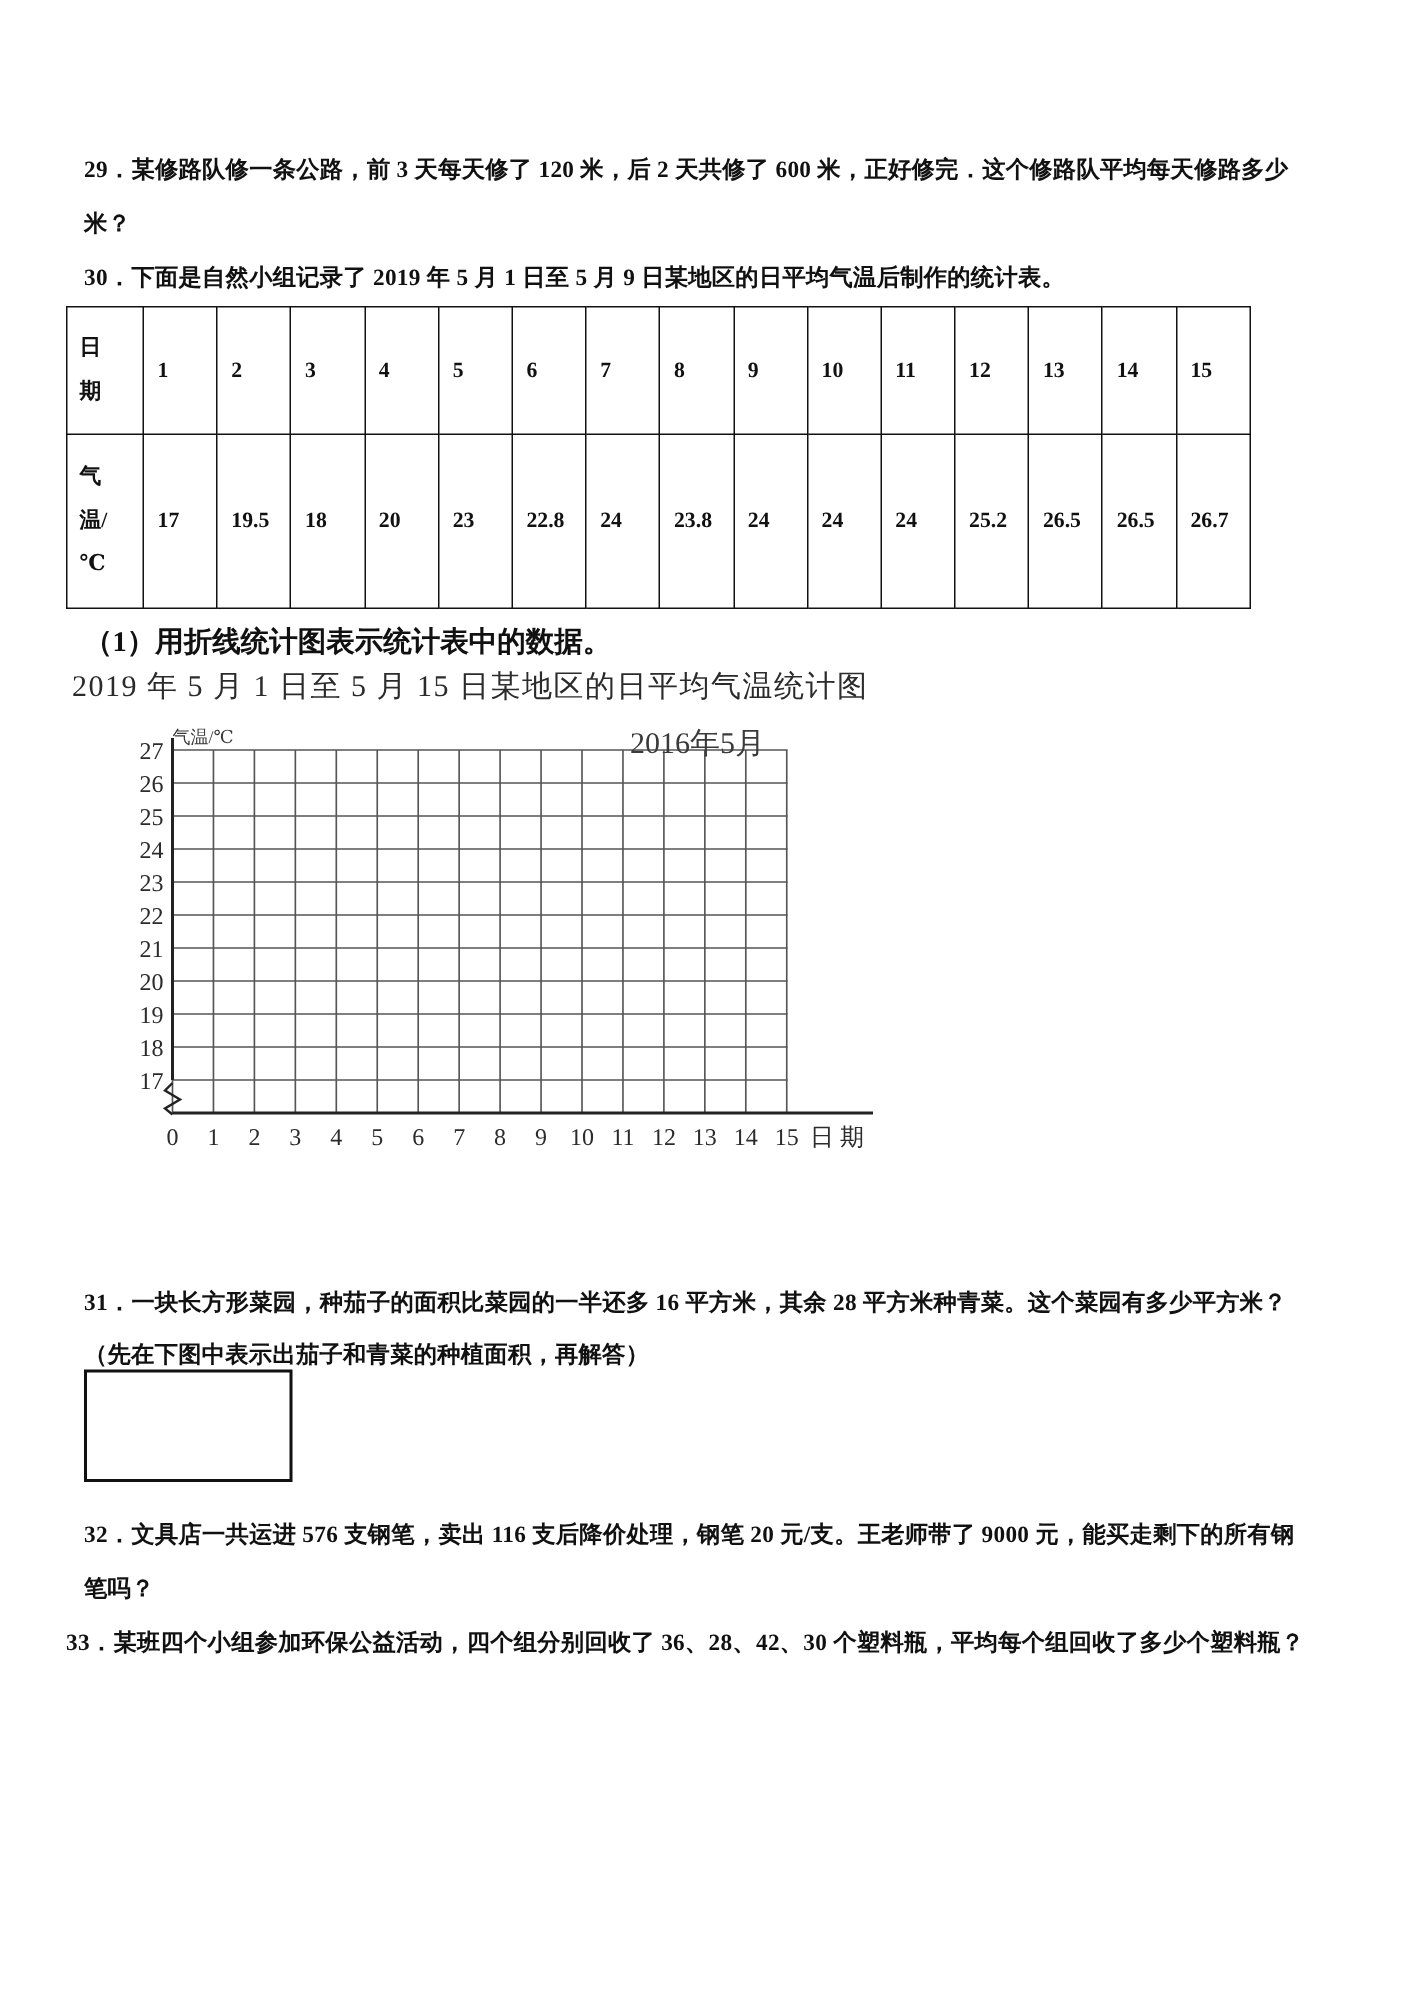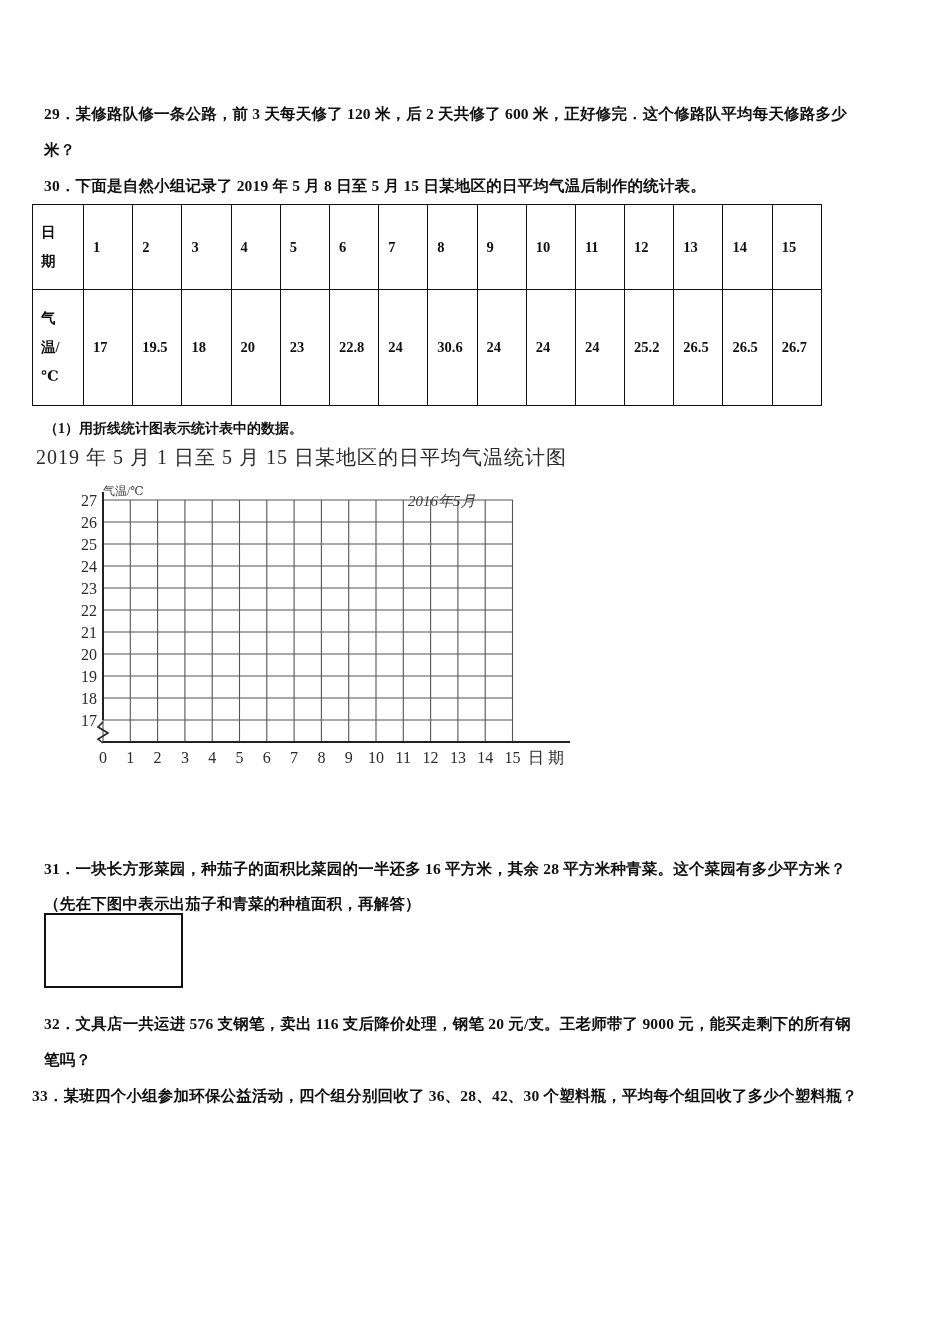--- a/index.html
+++ b/index.html
@@ -13,35 +13,36 @@
     position: relative;
     font-family: "Liberation Serif", "DejaVu Serif", serif;
     color: #000000;
     overflow: hidden;
   }
 
   .page {
     position: absolute;
     inset: 0;
     padding: 0;
+    margin-left: 12px;
   }
 
   
   .q {
     position: absolute;
     font-size: 15.5px;
     font-weight: bold;
     line-height: 36px;
     letter-spacing: 0.2px;
     color: #111;
     white-space: nowrap;
   }
   .q-sub {
     position: absolute;
-    font-size: 14px;
+    font-size: 19px;
     font-weight: bold;
     line-height: 34px;
     color: #111;
     white-space: nowrap;
   }
 
   
   .stat-table {
     position: absolute;
     left: 32px;
@@ -93,21 +94,21 @@
   }
   .chart svg { display: block; }
   .chart-ylabel, .chart-corner-note {
     position: absolute;
     font-size: 12px;
     font-family: "Liberation Serif", "DejaVu Serif", serif;
     color: #3a3a3a;
     white-space: nowrap;
   }
   .chart-ylabel { left: 53px; top: 1px; }
-  .chart-corner-note { left: 358px; top: 10px; font-size: 15px; font-style: italic; }
+  .chart-corner-note { left: 358px; top: 0px; font-size: 20px; }
 
   
   .answer-box {
     position: absolute;
     left: 44px;
     top: 913px;
     width: 139px;
     height: 75px;
     border: 2.5px solid #111;
     background: #ffffff;
@@ -115,21 +116,21 @@
   }
 </style>
 </head>
 <body>
 
 <div class="page">
 
   <div class="q" style="left:44px; top:96px;">29．某修路队修一条公路，前 3 天每天修了 120 米，后 2 天共修了 600 米，正好修完．这个修路队平均每天修路多少</div>
   <div class="q" style="left:44px; top:132px;">米？</div>
 
-  <div class="q" style="left:44px; top:168px;">30．下面是自然小组记录了 2019 年 5 月 8 日至 5 月 15 日某地区的日平均气温后制作的统计表。</div>
+  <div class="q" style="left:44px; top:168px;">30．下面是自然小组记录了 2019 年 5 月 1 日至 5 月 9 日某地区的日平均气温后制作的统计表。</div>
 
   <table class="stat-table">
     <tbody>
       <tr class="row-date">
         <td class="hdr">
           <span>日</span>
           <span>期</span>
         </td>
         <td>1</td>
         <td>2</td>
@@ -153,21 +154,21 @@
           <span>温/</span>
           <span>℃</span>
         </td>
         <td>17</td>
         <td>19.5</td>
         <td>18</td>
         <td>20</td>
         <td>23</td>
         <td>22.8</td>
         <td>24</td>
-        <td>30.6</td>
+        <td>23.8</td>
         <td>24</td>
         <td>24</td>
         <td>24</td>
         <td>25.2</td>
         <td>26.5</td>
         <td>26.5</td>
         <td>26.7</td>
       </tr>
     </tbody>
   </table>

